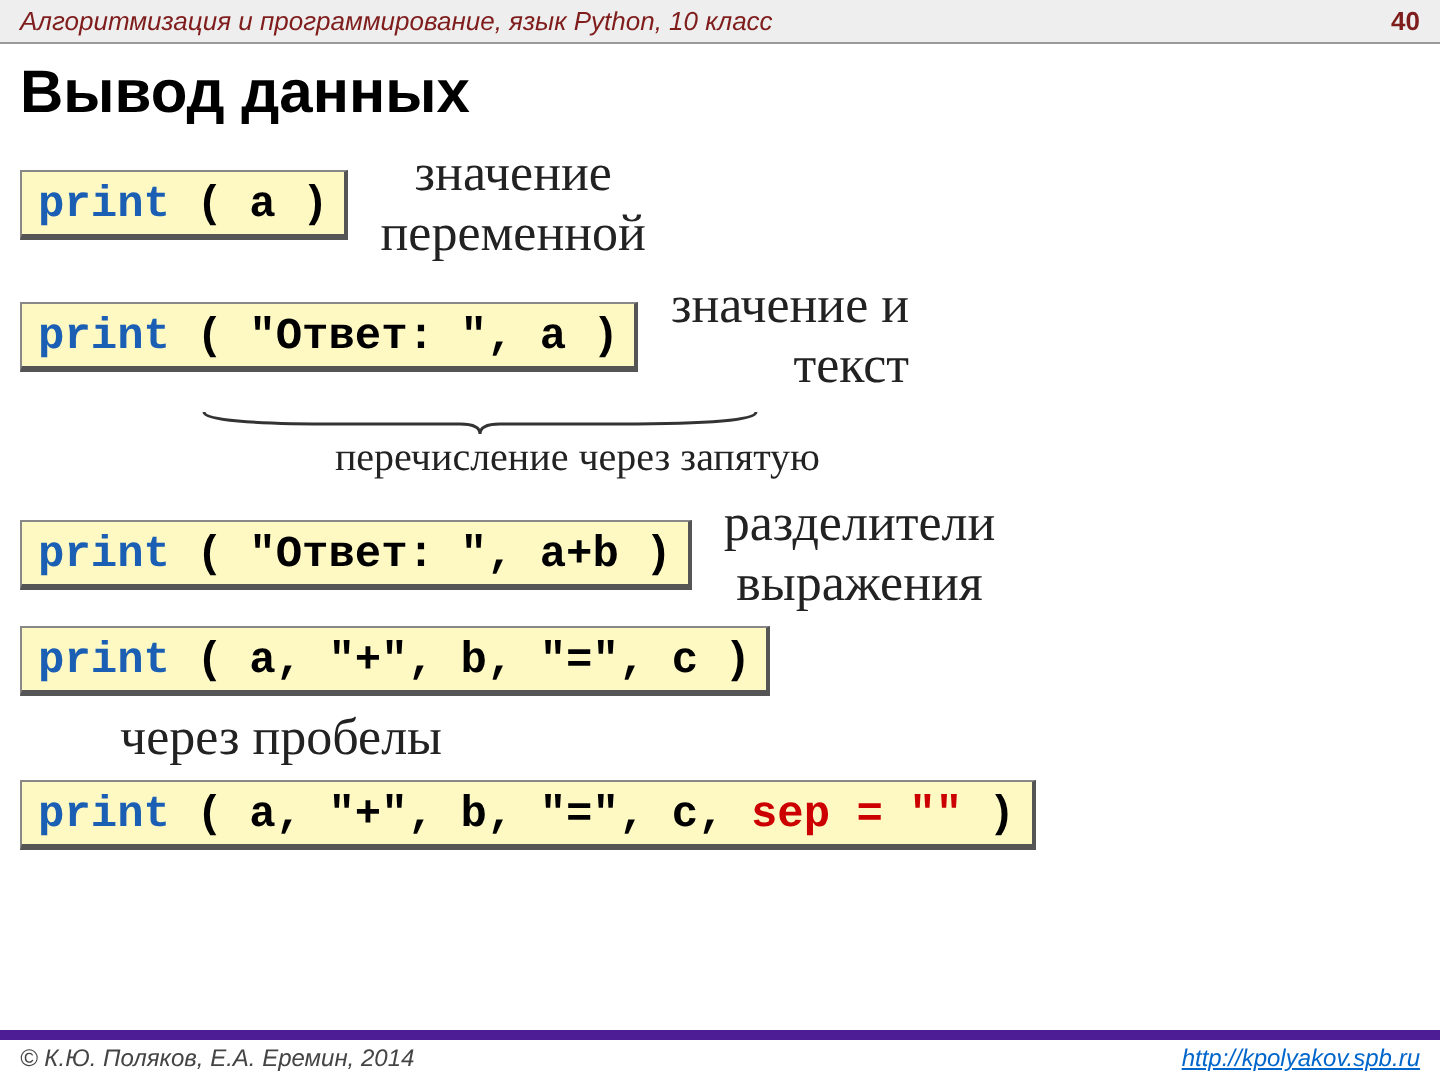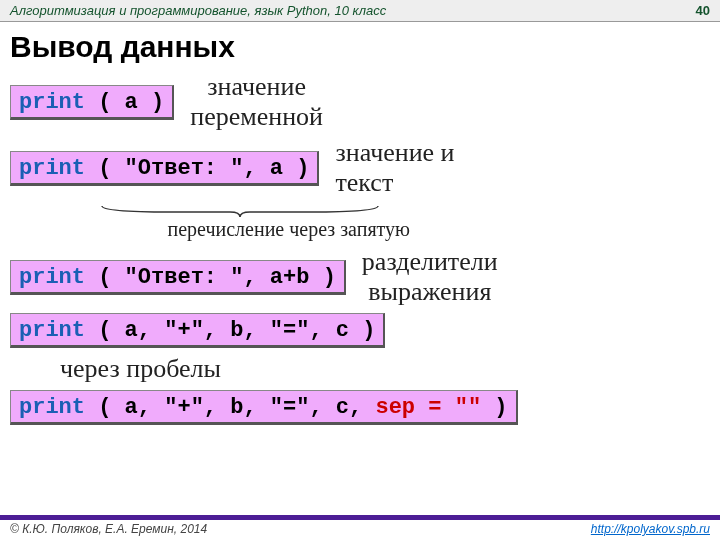--- a/index.html
+++ b/index.html
@@ -10,21 +10,21 @@
     background: #fff;
     position: relative;
     overflow: hidden;
   }
   .header-bar {
     background: #eee;
     border-bottom: 1px solid #999;
     padding: 3px 10px;
     font-size: 13px;
     font-style: italic;
-    color: #14532d;
+    color: #7f1d1d;
     display: flex;
     justify-content: space-between;
   }
   .page-num {
     font-weight: bold;
     font-style: normal;
   }
   .content {
     padding: 4px 18px 0 10px;
   }
@@ -33,21 +33,21 @@
     font-size: 30px;
     font-weight: bold;
   }
   .row {
     display: flex;
     align-items: center;
     gap: 16px;
     margin: 6px 0;
   }
   .codebox {
-    background: #f0abfc;
+    background: #fef9c3;
     border-top: 1px solid #888;
     border-left: 1px solid #888;
     border-right: 2px solid #555;
     border-bottom: 3px solid #555;
     padding: 4px 8px 2px 8px;
     font-family: "Courier New", monospace;
     font-size: 22px;
     font-weight: bold;
     white-space: nowrap;
   }
@@ -106,21 +106,21 @@
       <span class="kw">print</span><span> ( a )</span>
     </div>
     <div class="label" style="white-space:pre-line;text-align:center">значение
 переменной</div>
   </div>
 
   <div class="row">
     <div class="codebox">
       <span class="kw">print</span><span> ( "Ответ: ", a )</span>
     </div>
-    <div class="label" style="white-space:pre-line;text-align:left">значение и
+    <div class="label" style="white-space:pre-line;text-align:right">значение и
 текст</div>
   </div>
 
   <div class="brace">
     <svg viewBox="0 0 280 14">
       <path d="M2 2 Q 2 8 70 8 L130 8 Q140 8 140 13 Q140 8 150 8 L210 8 Q278 8 278 2" stroke="#333" fill="none" stroke-width="1.5"></path>
     </svg>
     <span>перечисление через запятую</span>
   </div>
 

